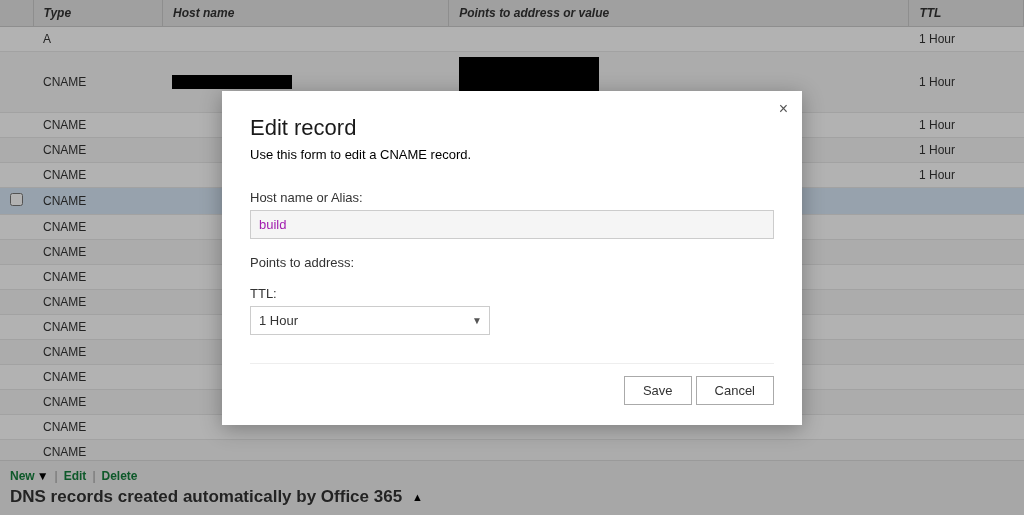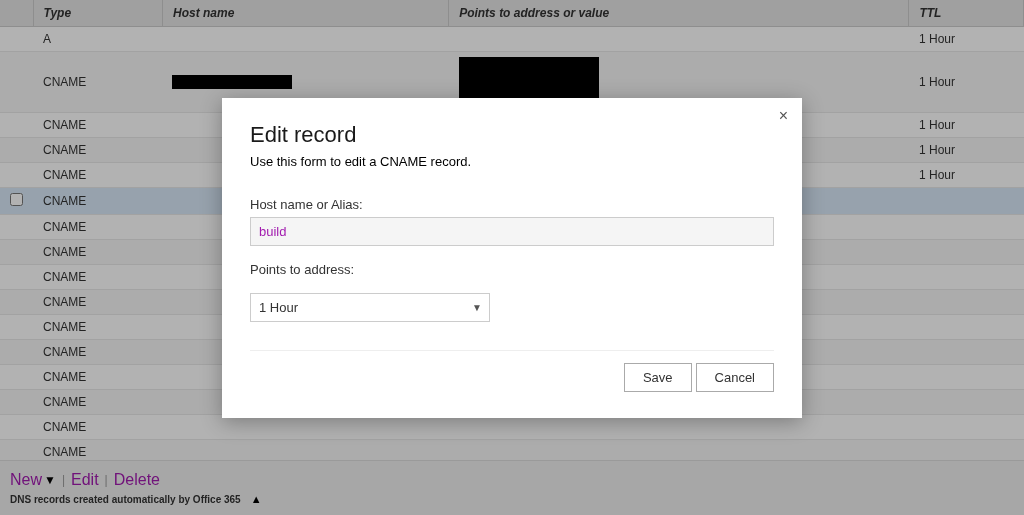--- a/index.html
+++ b/index.html
@@ -89,24 +89,25 @@
     }
 
     .footer-actions {
       display: flex;
       align-items: center;
       gap: 0;
       margin-bottom: 4px;
     }
 
     .footer-link {
-      color: #a21caf;
-      font-size: 16px;
+      color: #15803d;
+      font-size: 12px;
       cursor: pointer;
       text-decoration: none;
+      font-weight: bold;
     }
 
     .footer-separator {
       color: #999;
       margin: 0 6px;
       font-size: 12px;
     }
 
     .footer-note {
       font-size: 11px;
@@ -388,21 +389,21 @@
 <div class="footer-bar">
   <div class="footer-actions">
     <a class="footer-link">New</a>
     <span style="font-size:12px; margin-left:2px;">▼</span>
     <span class="footer-separator">|</span>
     <a class="footer-link">Edit</a>
     <span class="footer-separator">|</span>
     <a class="footer-link">Delete</a>
   </div>
   <div style="display:flex; align-items:center; gap:6px;">
-    <span style="font-size:10px; font-weight:600; color:#333;">DNS records created automatically by Office 365</span>
+    <span style="font-size:17px; font-weight:600; color:#333;">DNS records created automatically by Office 365</span>
     <span class="footer-arrow">▲</span>
   </div>
 </div>
 
 <div class="modal-overlay">
   <div class="modal">
     <button class="modal-close">×</button>
 
     <div class="modal-title">Edit record</div>
     <div class="modal-subtitle">Use this form to edit a CNAME record.</div>
@@ -410,20 +411,21 @@
     <div class="form-group">
       <label class="form-label">Host name or Alias:</label>
       <input class="form-input disabled-input" type="text" value="build" disabled="" style="">
     </div>
 
     <div class="form-group">
       <label class="form-label">Points to address:</label>
     </div>
 
     <div class="form-group">
+      <label class="form-label">TTL:</label>
       <div class="select-wrapper">
         <select class="form-select" id="ttl-select">
         <option value="1 Hour">1 Hour</option><option value="30 Minutes">30 Minutes</option><option value="1 Day">1 Day</option><option value="1 Week">1 Week</option></select>
       </div>
     </div>
 
     <div class="modal-footer">
       <button class="btn btn-save">Save</button>
       <button class="btn btn-cancel">Cancel</button>
     </div>

